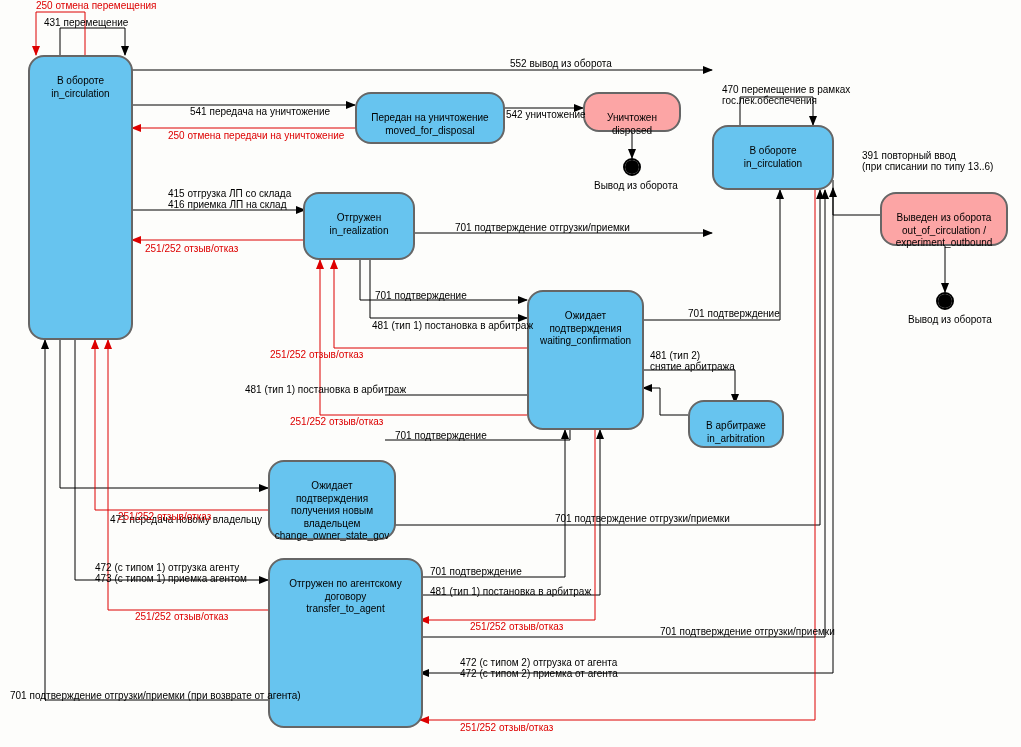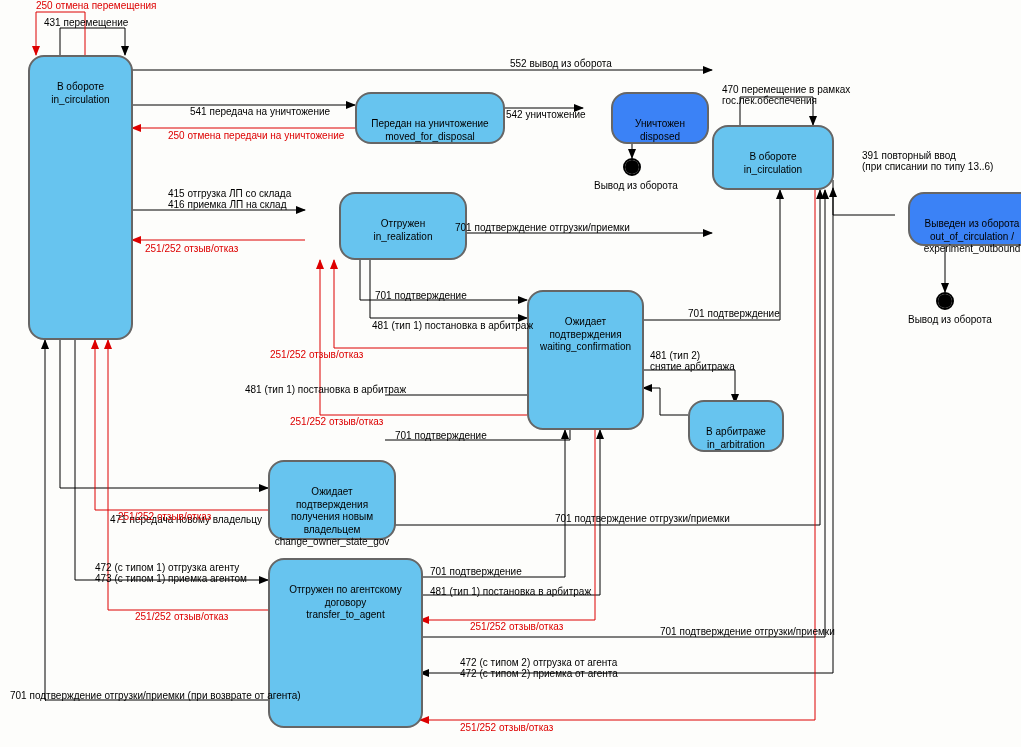--- a/index.html
+++ b/index.html
@@ -1,18 +1,18 @@
 <!DOCTYPE html>
 <html><head>
 <meta charset="utf-8">
 <style>
   html,body{margin:0;padding:0;background:#fdfdfb;font-family:Arial,Helvetica,sans-serif;font-size:10px;color:#000;}
   #stage{position:relative;width:1021px;height:747px;}
-  .node{position:absolute;border:2px solid #666;border-radius:16px;background:#67c4ef;display:flex;flex-direction:column;align-items:center;justify-content:flex-start;padding:24px 8px;box-sizing:border-box;text-align:center;line-height:1.25;}
-  .node.green{background:#3b82f6;margin-left:28px;}
+  .node{position:absolute;border:2px solid #666;border-radius:16px;background:#67c4ef;display:flex;flex-direction:column;align-items:center;justify-content:flex-start;padding:18px 8px;box-sizing:border-box;text-align:center;line-height:1.25;}
+  .node.green{background:#fca5a5;}
   .node .t{white-space:pre-line;}
   .dot{position:absolute;width:14px;height:14px;border-radius:50%;background:#000;}
   .ring{position:absolute;width:18px;height:18px;border:2px solid #000;border-radius:50%;box-sizing:border-box;}
   .edge-label{position:absolute;font-size:10px;color:#000;white-space:nowrap;}
   .edge-label.red{color:#d00;}
   svg{position:absolute;left:0;top:0;}
 </style>
 </head>
 <body>
 
@@ -115,21 +115,21 @@
     </div>
 <div class="node" style="left:712px;top:125px;width:122px;height:65px;">
       <span class="t">В обороте
 in_circulation</span>
     </div>
 <div class="node green" style="left:880px;top:192px;width:128px;height:54px;">
       <span class="t">Выведен из оборота
 out_of_circulation /
 experiment_outbound</span>
     </div>
-<div class="node" style="left:303px;top:192px;width:128px;height:68px;margin-left:36px;">
+<div class="node" style="left:303px;top:192px;width:112px;height:68px;">
       <span class="t">Отгружен
 in_realization</span>
     </div>
 <div class="node" style="left:527px;top:290px;width:117px;height:140px;">
       <span class="t">Ожидает подтверждения
 waiting_confirmation</span>
     </div>
 <div class="node" style="left:688px;top:400px;width:96px;height:48px;">
       <span class="t">В арбитраже
 in_arbitration</span>

